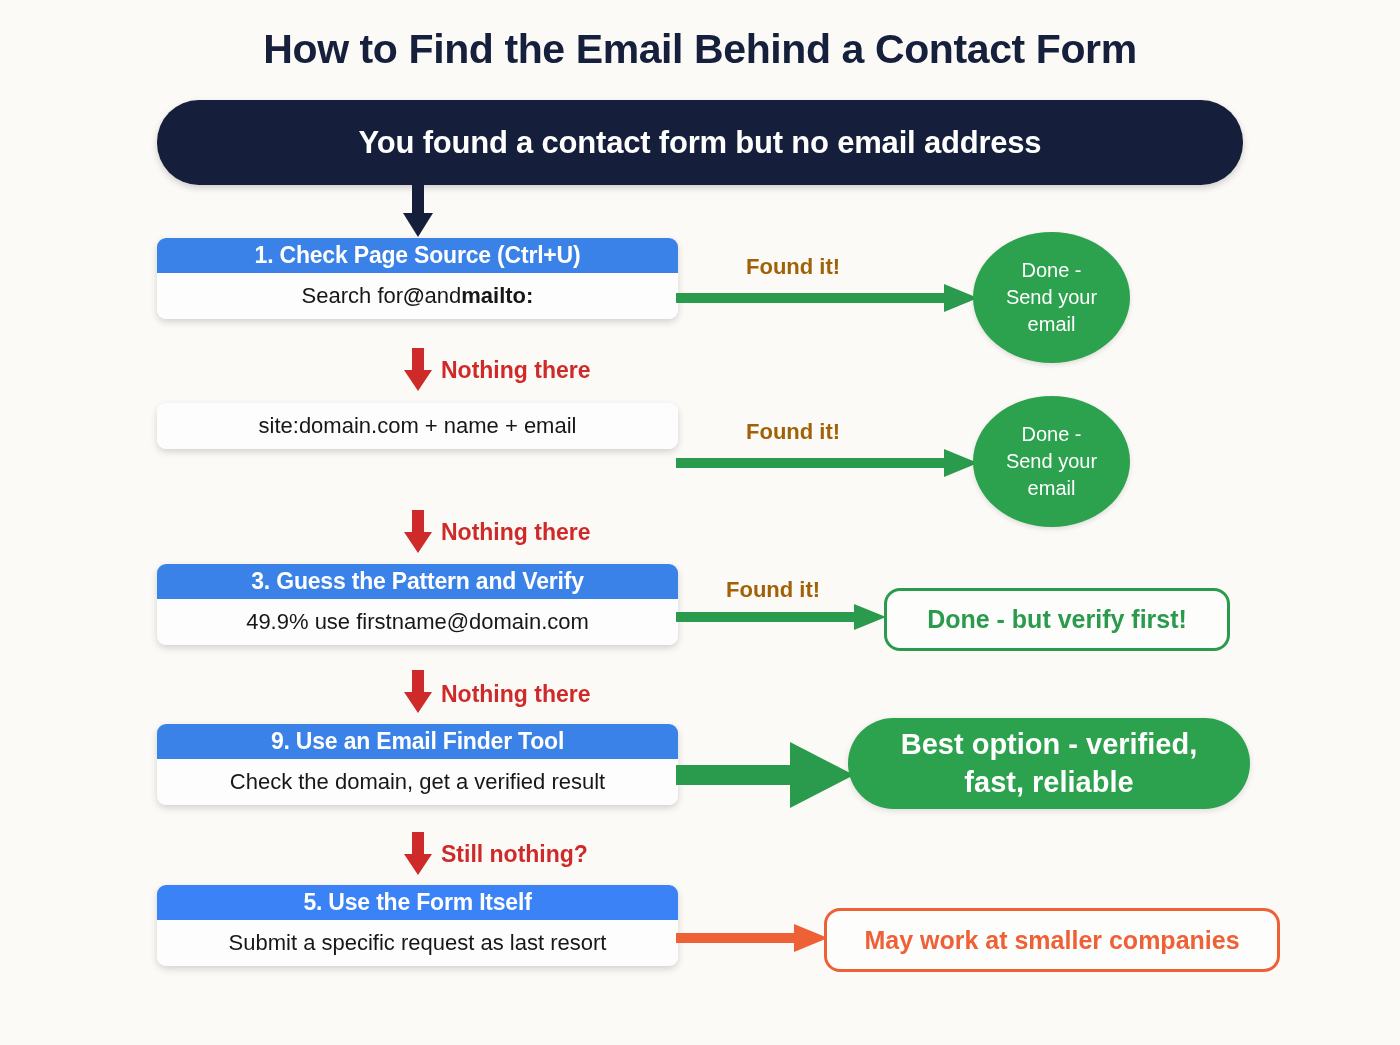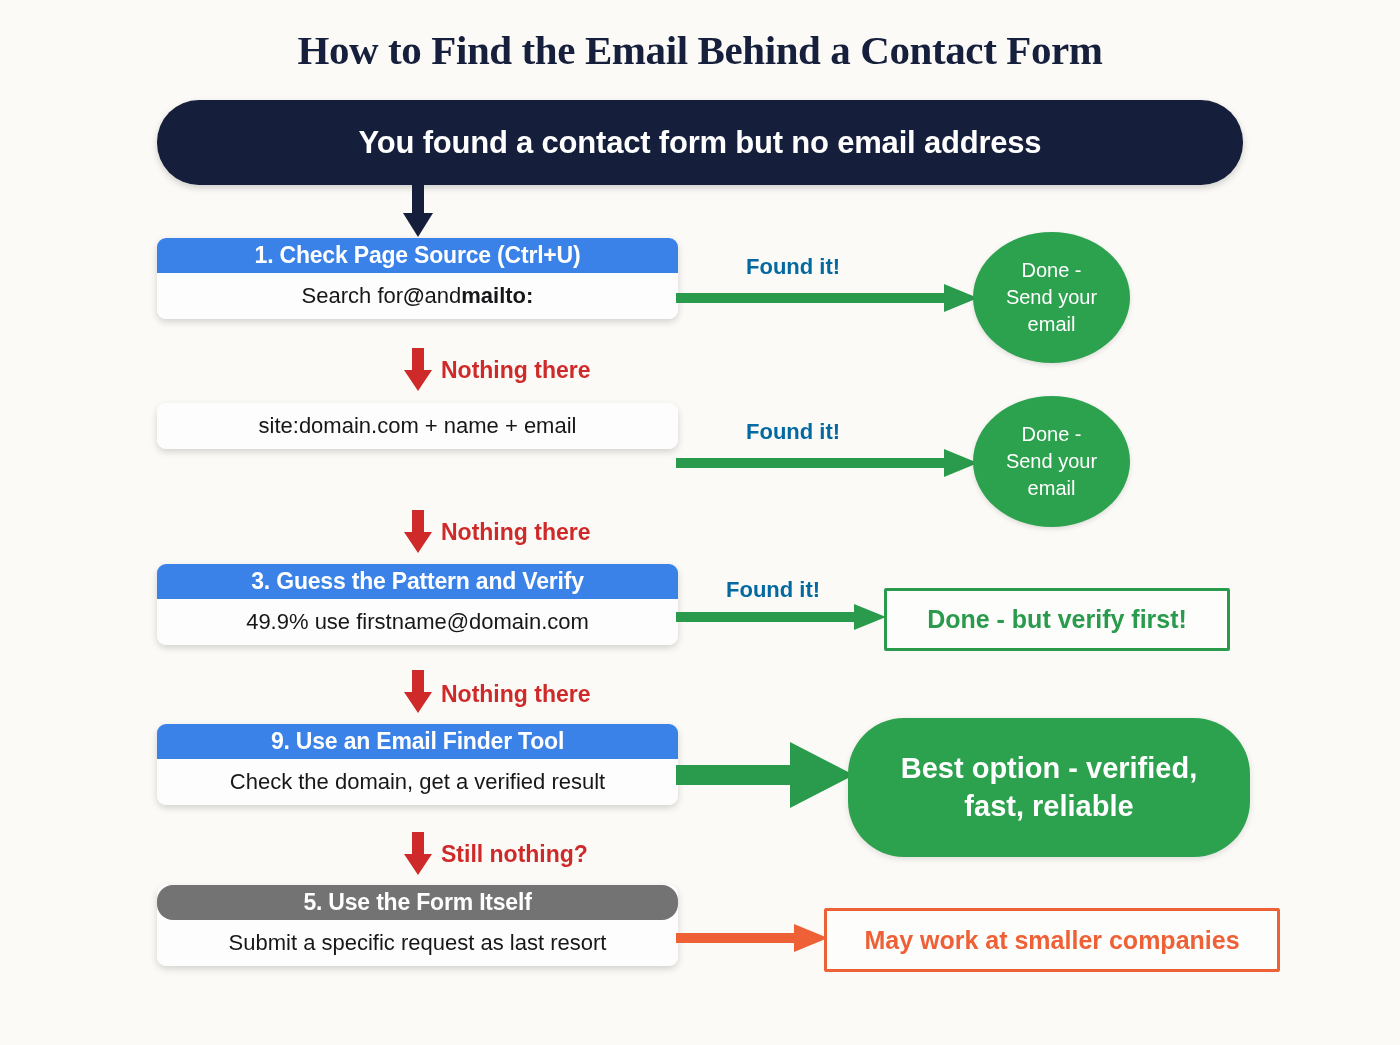--- a/index.html
+++ b/index.html
@@ -24,21 +24,20 @@
   .title {
     position: absolute;
     left: 0;
     top: 26px;
     width: 1400px;
     text-align: center;
     font-size: 41px;
     font-weight: bold;
     color: #16203c;
     letter-spacing: -0.4px;
-    font-family: Liberation Serif, serif;
   }
   
   .banner {
     position: absolute;
     left: 157px;
     top: 100px;
     width: 1086px;
     height: 85px;
     background: #151e3a;
     border-radius: 42px;
@@ -67,21 +66,21 @@
     height: 35px;
     display: flex;
     align-items: center;
     justify-content: center;
     color: #ffffff;
     font-size: 23px;
     font-weight: bold;
     letter-spacing: -0.2px;
   }
   .head-blue { background: #3b82e8; }
-  .head-orange { background: #737373; border-radius: 16px; }
+  .head-orange { background: #3b82f6; }
   .step-body {
     height: 46px;
     display: flex;
     align-items: center;
     justify-content: center;
     background: #fdfdfd;
     color: #17171a;
     font-size: 22px;
   }
   .step-body b { font-weight: bold; }
@@ -119,21 +118,21 @@
   .rightarrow {
     position: absolute;
     left: 676px;
   }
   .branchlabel {
     position: absolute;
     font-size: 22px;
     font-weight: bold;
     white-space: nowrap;
   }
-  .label-green { color: #0369a1; }
+  .label-green { color: #a16207; }
 
   
   .circle {
     position: absolute;
     border-radius: 50%;
     background: #2ca14e;
     display: flex;
     align-items: center;
     justify-content: center;
     text-align: center;
@@ -142,21 +141,21 @@
     font-weight: normal;
     line-height: 1.35;
     box-shadow: 0 2px 5px rgba(0,0,0,0.12);
   }
   #circle1 { left: 973px; top: 232px; width: 157px; height: 131px; }
   #circle2 { left: 973px; top: 396px; width: 157px; height: 131px; }
 
   
   .outlinebox {
     position: absolute;
-    border-radius: 2px;
+    border-radius: 16px;
     background: #fdfdfc;
     display: flex;
     align-items: center;
     justify-content: center;
     font-size: 25px;
     font-weight: bold;
     text-align: center;
   }
   #verify-box {
     left: 884px;
@@ -174,21 +173,21 @@
     border: 3px solid #ee6137;
     color: #ee6137;
     align-items: center;
   }
   
   #best-pill {
     position: absolute;
     left: 848px;
     top: 718px;
     width: 402px;
-    height: 139px;
+    height: 91px;
     background: #2ca14e;
     border-radius: 56px;
     display: flex;
     align-items: center;
     justify-content: center;
     text-align: center;
     color: #ffffff;
     font-size: 29px;
     font-weight: bold;
     line-height: 1.3;

